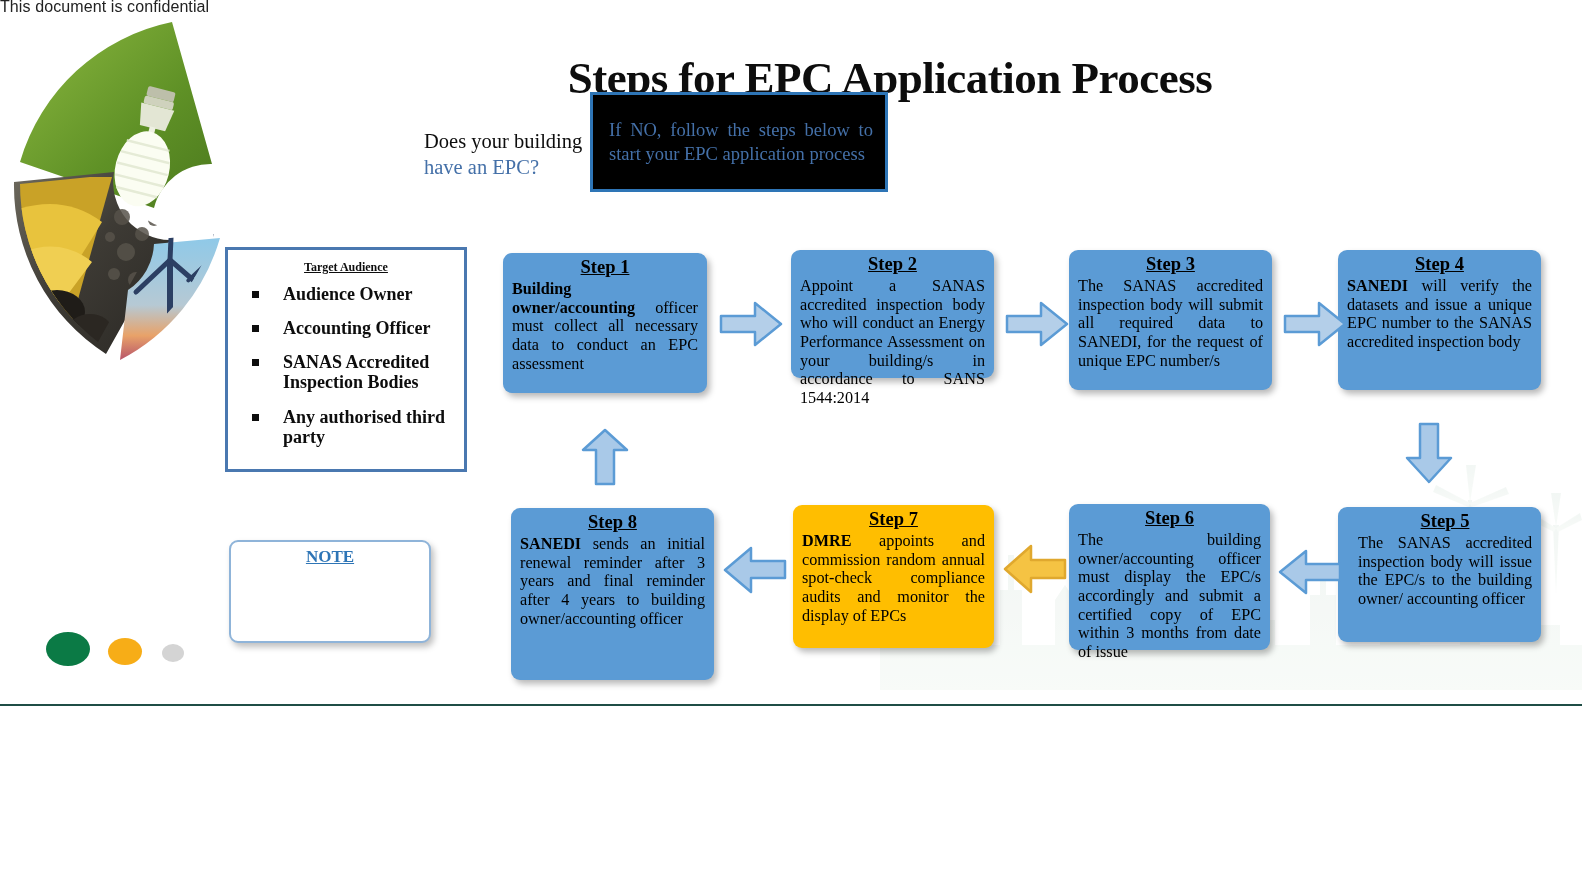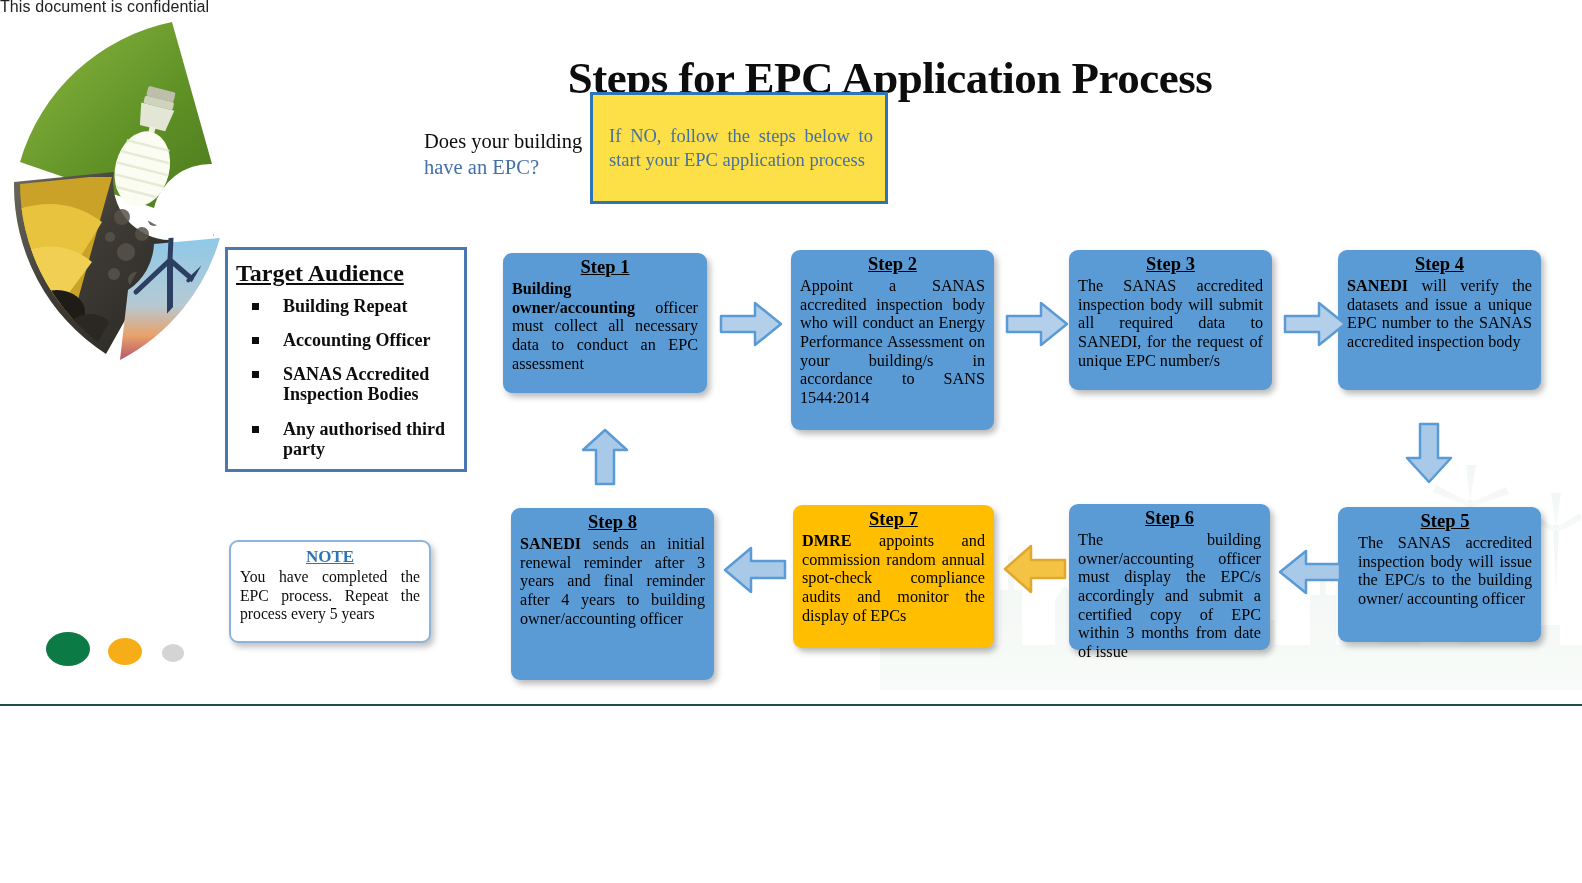--- a/index.html
+++ b/index.html
@@ -51,41 +51,41 @@
 
   
   .question {
     position: absolute; left: 424px; top: 128px; width: 165px;
     font-size: 20.5px; line-height: 1.28; color: #0d0d0d;
   }
   .question .blue { color: #4470a8; }
 
   .if-no-box {
     position: absolute; left: 590px; top: 92px;
-    width: 298px; height: 112px;
+    width: 298px; height: 100px;
     border: 3px solid #2e75b6;
-    background: #fde047;
+    background: #000000;
     display: flex; align-items: center;
   }
   .if-no-text {
     padding: 0 12px 0 16px;
     font-size: 18.5px; line-height: 1.3;
     color: #4470a8; text-align: justify; text-align-last: left;
   }
 
   
   .ta-box {
     position: absolute; left: 225px; top: 247px;
     width: 242px; height: 225px;
     border: 3px solid #4a78b0;
     background: #ffffff;
     padding: 10px 8px 0 8px;
   }
   .ta-title {
-    text-align: left; font-weight: bold; font-size: 24px;
+    text-align: center; font-weight: bold; font-size: 12px;
     text-decoration: underline; color: #0d0d0d; margin-bottom: 9px;
   }
   .ta-list { list-style: none; }
   .ta-item {
     display: flex; align-items: flex-start;
     font-weight: bold; font-size: 18px; color: #0d0d0d;
     line-height: 1.12; margin-bottom: 14px;
   }
   .ta-bullet {
     flex: 0 0 auto; width: 7px; height: 7px; background: #0d0d0d;
@@ -108,21 +108,21 @@
   }
   .step-body {
     font-size: 16.2px; line-height: 1.155;
     text-align: justify; text-align-last: left;
     hyphens: none;
   }
   .step-body b { font-weight: bold; }
 
   
   #step1 { left: 503px;  top: 253px; width: 204px; height: 140px; }
-  #step2 { left: 791px;  top: 250px; width: 203px; height: 180px; }
+  #step2 { left: 791px;  top: 250px; width: 203px; height: 128px; }
   #step3 { left: 1069px; top: 250px; width: 203px; height: 140px; }
   #step4 { left: 1338px; top: 250px; width: 203px; height: 140px; }
   
   #step5 { left: 1338px; top: 507px; width: 203px; height: 135px; padding-left: 20px; }
   #step6 { left: 1069px; top: 504px; width: 201px; height: 146px; }
   #step7 { left: 793px;  top: 505px; width: 201px; height: 143px; }
   #step8 { left: 511px;  top: 508px; width: 203px; height: 172px; }
 
   
   .note-box {
@@ -299,21 +299,21 @@
 
   <div class="if-no-box">
     <div class="if-no-text">If NO, follow the steps below to start your EPC application process</div>
   </div>
 
   <div class="ta-box">
     <div class="ta-title">Target Audience</div>
     <div class="ta-list">
       <div class="ta-item">
         <span class="ta-bullet"></span>
-        <span>Building Repeat</span>
+        <span>Audience Owner</span>
       </div>
       <div class="ta-item">
         <span class="ta-bullet"></span>
         <span>Accounting Officer</span>
       </div>
       <div class="ta-item">
         <span class="ta-bullet"></span>
         <span>SANAS Accredited Inspection Bodies</span>
       </div>
       <div class="ta-item">
@@ -358,21 +358,20 @@
     <div class="step-body"><b>DMRE</b><span> appoints and commission random annual spot-check compliance audits and monitor the display of EPCs</span></div>
   </div>
 
   <div class="step blue" id="step8">
     <div class="step-title">Step 8</div>
     <div class="step-body"><b>SANEDI</b><span> sends an initial renewal reminder after 3 years and final reminder after 4 years to building owner/accounting officer</span></div>
   </div>
 
   <div class="note-box">
     <div class="note-title">NOTE</div>
-    <div class="note-body">You have completed the EPC process. Repeat the process every 5 years</div>
   </div>
 
   <svg class="arrow" id="arrow-1-2" viewBox="0 0 64 48">
     <path d="M2 16 H36 V3 L62 24 L36 45 V32 H2 Z" fill="#b4cfe9" stroke="#5b9bd5" stroke-width="2.5" stroke-linejoin="round"></path>
   </svg>
   <svg class="arrow" id="arrow-2-3" viewBox="0 0 64 48">
     <path d="M2 16 H36 V3 L62 24 L36 45 V32 H2 Z" fill="#b4cfe9" stroke="#5b9bd5" stroke-width="2.5" stroke-linejoin="round"></path>
   </svg>
   <svg class="arrow" id="arrow-3-4" viewBox="0 0 64 48">
     <path d="M2 16 H36 V3 L62 24 L36 45 V32 H2 Z" fill="#b4cfe9" stroke="#5b9bd5" stroke-width="2.5" stroke-linejoin="round"></path>

